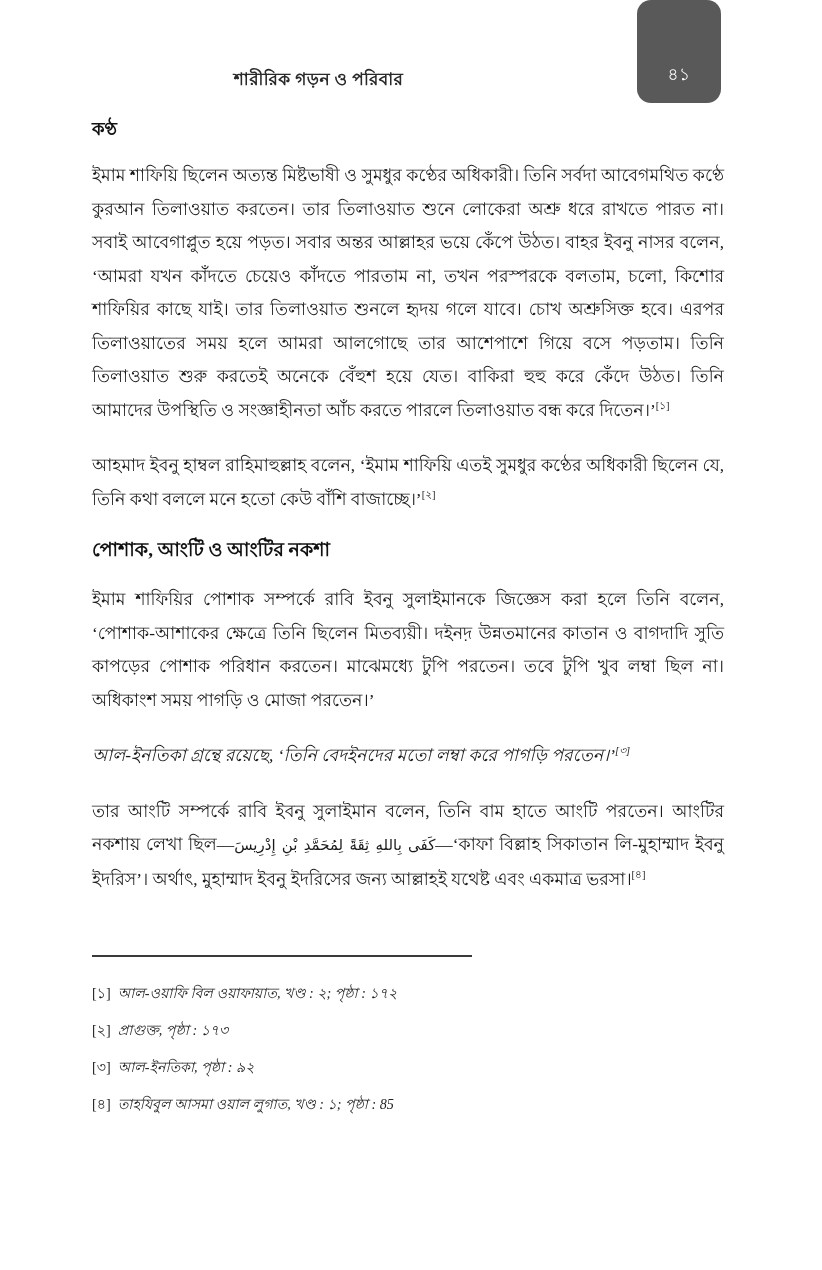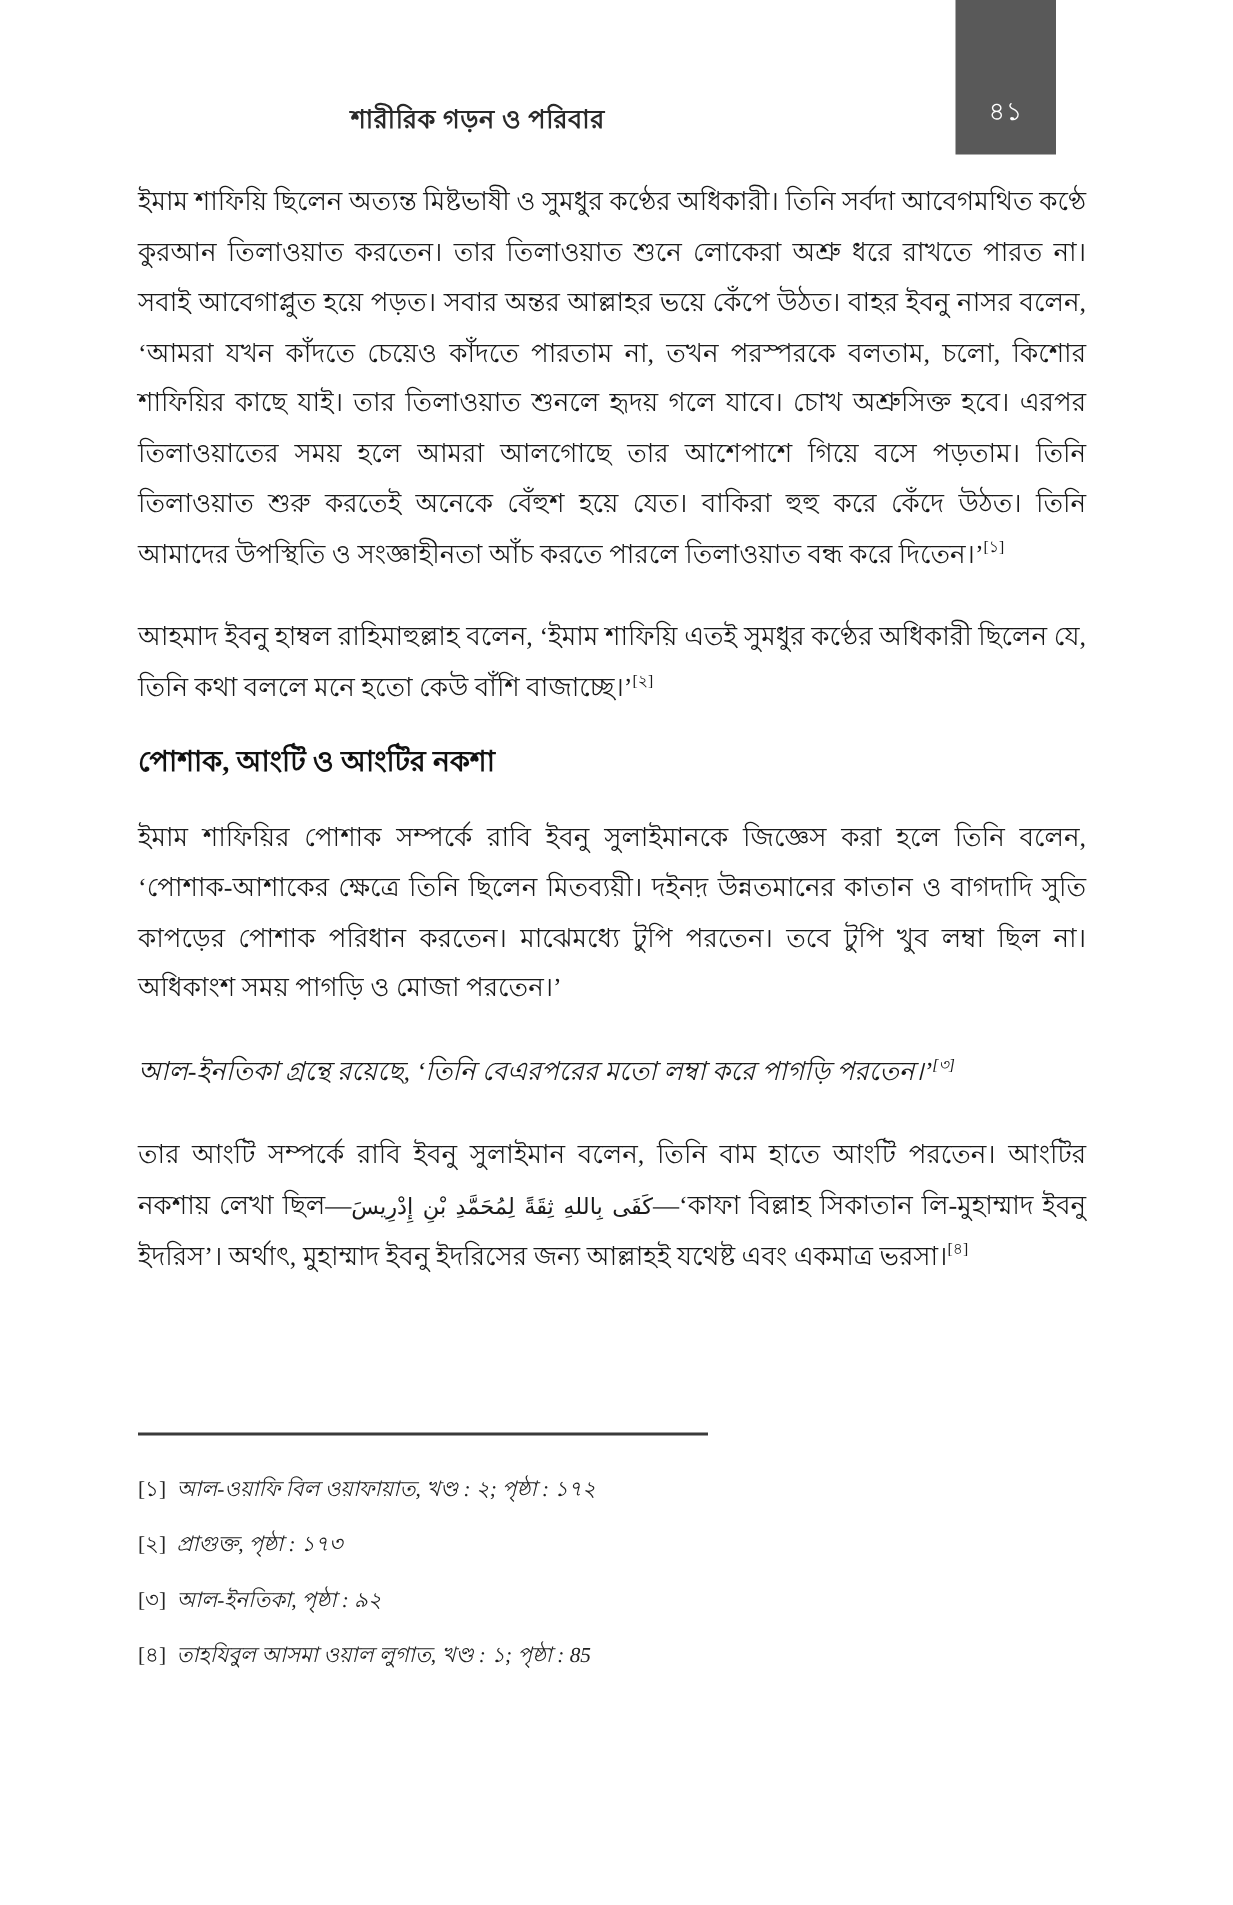--- a/index.html
+++ b/index.html
@@ -15,28 +15,29 @@
     overflow: hidden;
     font-family: "Liberation Serif", "DejaVu Serif", serif;
     color: #1a1a1a;
   }
 
   
   .page-number-box {
     position: absolute;
     top: 0;
     left: 637px;
-    width: 67px;
+    width: 84px;
     height: 103px;
     background: #595959;
     display: flex;
     align-items: flex-end;
     justify-content: center;
     padding-bottom: 14px;
     box-sizing: border-box;
+    border-radius: 14px;
   }
   .page-number-box .num {
     color: #ffffff;
     font-size: 17px;
     letter-spacing: 0.5px;
   }
   .running-head {
     position: absolute;
     top: 66px;
     left: 0;
@@ -132,30 +133,31 @@
 <div class="page">
 
   <div class="page-number-box">
     <span class="num">৪১</span>
   </div>
 
   <div class="running-head">শারীরিক গড়ন ও পরিবার</div>
 
   <div class="body-area">
 
+    <h2 class="section-heading">কণ্ঠ</h2>
 
     <p class="para"><span>ইমাম শাফিয়ি ছিলেন অত্যন্ত মিষ্টভাষী ও সুমধুর কণ্ঠের অধিকারী। তিনি সর্বদা আবেগমথিত কণ্ঠে কুরআন তিলাওয়াত করতেন। তার তিলাওয়াত শুনে লোকেরা অশ্রু ধরে রাখতে পারত না। সবাই আবেগাপ্লুত হয়ে পড়ত। সবার অন্তর আল্লাহর ভয়ে কেঁপে উঠত। বাহর ইবনু নাসর বলেন, ‘আমরা যখন কাঁদতে চেয়েও কাঁদতে পারতাম না, তখন পরস্পরকে বলতাম, চলো, কিশোর শাফিয়ির কাছে যাই। তার তিলাওয়াত শুনলে হৃদয় গলে যাবে। চোখ অশ্রুসিক্ত হবে। এরপর তিলাওয়াতের সময় হলে আমরা আলগোছে তার আশেপাশে গিয়ে বসে পড়তাম। তিনি তিলাওয়াত শুরু করতেই অনেকে বেঁহুশ হয়ে যেত। বাকিরা হুহু করে কেঁদে উঠত। তিনি আমাদের উপস্থিতি ও সংজ্ঞাহীনতা আঁচ করতে পারলে তিলাওয়াত বন্ধ করে দিতেন।’</span><sup class="fn">[১]</sup></p>
 
     <p class="para"><span>আহমাদ ইবনু হাম্বল রাহিমাহুল্লাহ বলেন, ‘ইমাম শাফিয়ি এতই সুমধুর কণ্ঠের অধিকারী ছিলেন যে, তিনি কথা বললে মনে হতো কেউ বাঁশি বাজাচ্ছে।’</span><sup class="fn">[২]</sup></p>
 
     <h2 class="section-heading second">পোশাক, আংটি ও আংটির নকশা</h2>
 
     <p class="para"><span>ইমাম শাফিয়ির পোশাক সম্পর্কে রাবি ইবনু সুলাইমানকে জিজ্ঞেস করা হলে তিনি বলেন, ‘পোশাক-আশাকের ক্ষেত্রে তিনি ছিলেন মিতব্যয়ী। দইনদ় উন্নতমানের কাতান ও বাগদাদি সুতি কাপড়ের পোশাক পরিধান করতেন। মাঝেমধ্যে টুপি পরতেন। তবে টুপি খুব লম্বা ছিল না। অধিকাংশ সময় পাগড়ি ও মোজা পরতেন।’</span></p>
 
-    <p class="para italic"><span>আল-ইনতিকা গ্রন্থে রয়েছে, ‘তিনি বেএরপরের মতো লম্বা করে পাগড়ি পরতেন।’</span><sup class="fn">[৩]</sup></p>
+    <p class="para italic"><span>আল-ইনতিকা গ্রন্থে রয়েছে, ‘তিনি বেদইনদের মতো লম্বা করে পাগড়ি পরতেন।’</span><sup class="fn">[৩]</sup></p>
 
     <p class="para"><span>তার আংটি সম্পর্কে রাবি ইবনু সুলাইমান বলেন, তিনি বাম হাতে আংটি পরতেন। আংটির নকশায় লেখা ছিল—</span><span class="arabic">كَفَى بِاللهِ ثِقَةً لِمُحَمَّدِ بْنِ إِدْرِيسَ</span><span>—</span><span>‘কাফা বিল্লাহ সিকাতান লি-মুহাম্মাদ ইবনু ইদরিস’। অর্থাৎ, মুহাম্মাদ ইবনু ইদরিসের জন্য আল্লাহই যথেষ্ট এবং একমাত্র ভরসা।</span><sup class="fn">[৪]</sup></p>
 
   </div>
 
   <div class="footnotes">
     <div class="fn-rule"></div>
 
     <div class="fn-item">
       <span class="fn-marker">[১]</span>

